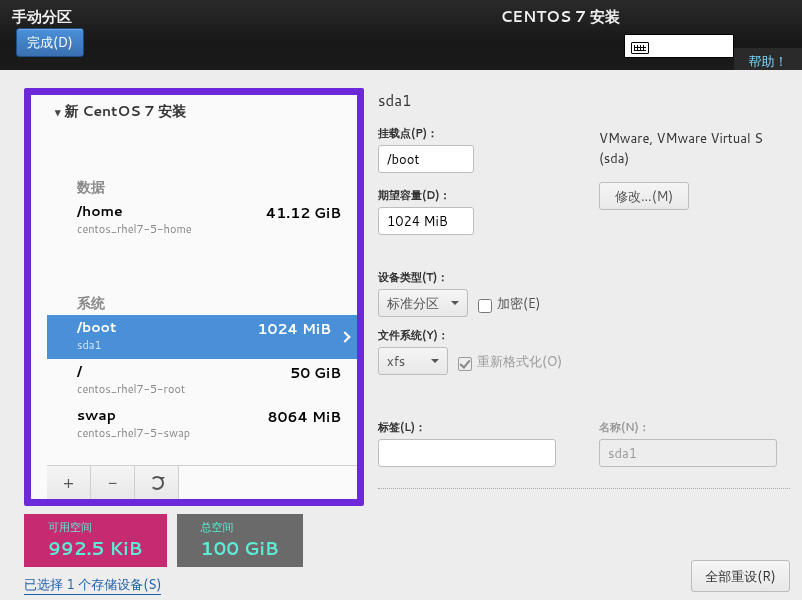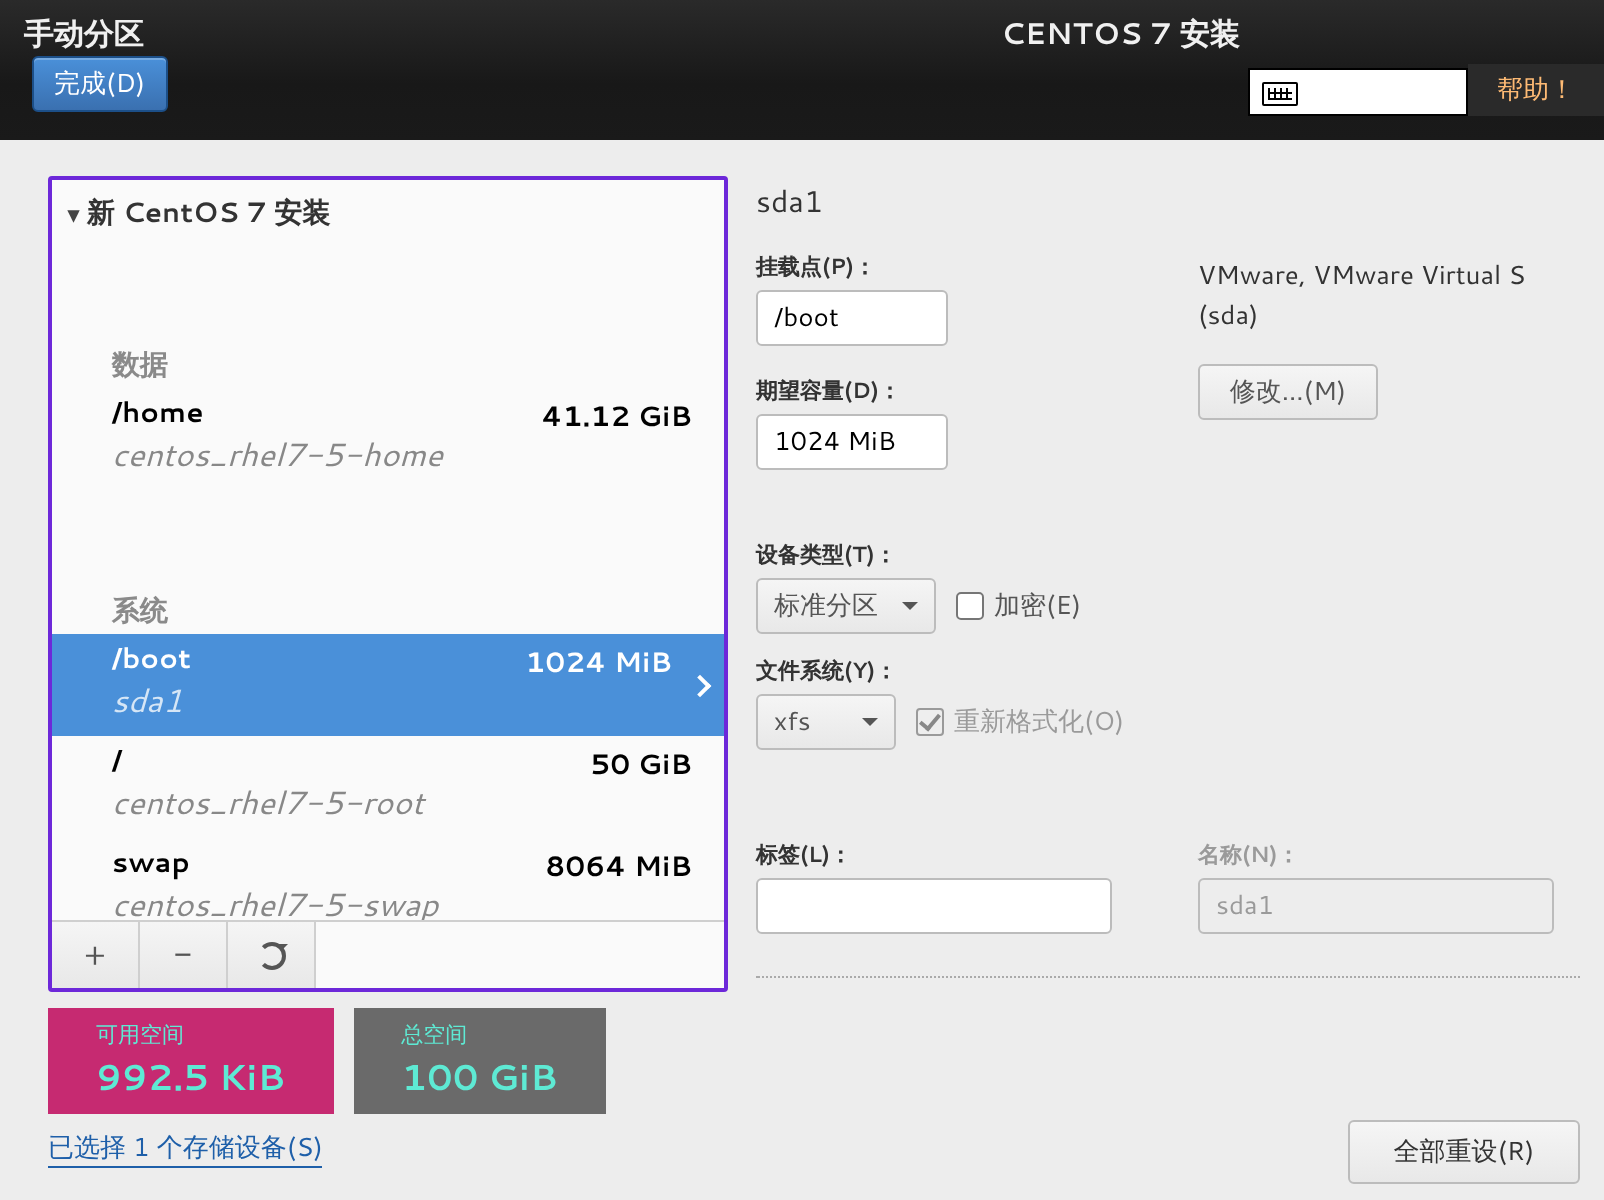--- a/index.html
+++ b/index.html
@@ -4,32 +4,32 @@
 <style>
   * { box-sizing: border-box; margin: 0; padding: 0; font-family: "Cantarell", "Noto Sans", sans-serif; font-size: 13px; }
   html, body { width: 802px; height: 600px; overflow: hidden; background: #ededed; }
   .header { height: 70px; background: #1a1a1a; background: linear-gradient(#2a2a2a,#181818 60%, #1a1a1a); color: #fff; position: relative; }
   .header-left-title { position: absolute; left: 12px; top: 6px; font-size: 15px; font-weight: bold; color: #f0f0f0; }
   .done-btn { position: absolute; left: 16px; top: 28px; background: linear-gradient(#4a90d9,#3a70b0); border: 1px solid #1c4f88; border-radius: 3px; color: #fff; padding: 4px 10px; font-size: 13px; box-shadow: inset 0 1px 0 rgba(255,255,255,.25); cursor: pointer; }
   .header-right-title { position: absolute; right: 182px; top: 6px; font-size: 15px; font-weight: bold; color: #f0f0f0; }
   .keyboard-box { position: absolute; right: 68px; top: 34px; width: 110px; height: 24px; background: #fff; border: 1px solid #000; padding: 2px 6px; }
   .keyboard-box .kbd-icon { display: inline-block; width: 18px; height: 12px; border: 1px solid #000; border-radius: 1px; position: relative; margin-right: 6px; vertical-align: middle;}
   .keyboard-box .kbd-icon::before { content:""; position:absolute; inset:2px; background:repeating-linear-gradient(90deg,#000 0 1px,transparent 1px 3px),repeating-linear-gradient(0deg,#000 0 1px,transparent 1px 3px);}
-  .help-btn { position: absolute; right: 0; top: 32px; width: 68px; height: 26px; background: #2a2a2a; border: none; color: #fdba74; cursor: pointer; }
+  .help-btn { position: absolute; right: 0; top: 48px; width: 68px; height: 26px; background: #2a2a2a; border: none; color: #7dd3fc; cursor: pointer; }
   .body { position: absolute; top: 70px; left: 0; right: 0; bottom: 0; background: #ededed; }
   .left-panel { position: absolute; left: 24px; top: 18px; width: 340px; }
-  .inst-box { border: 2px solid #6d28d9; background: #fafafa; border-radius: 2px; }
+  .inst-box { border: 7px solid #6d28d9; background: #fafafa; border-radius: 2px; padding-left: 16px; }
   .inst-header { padding: 6px 8px; font-weight: bold; font-size: 14px; color: #333; }
   .inst-header::before { content: "▾"; margin-right: 4px; font-size: 11px; color: #444;}
   .group-label { color: #8a8a8a; padding: 2px 10px 2px 30px; font-weight: bold; font-size: 14px; margin-top: 48px;}
   .part-row { padding: 2px 10px 6px 30px; position: relative; }
   .part-row.selected { background: #4a90d9; color: #fff; padding-right: 20px;}
   .part-row.selected::after { content: ""; position: absolute; right: 8px; top: 50%; width: 6px; height: 6px; border-top: 2px solid #fff; border-right: 2px solid #fff; transform: translateY(-50%) rotate(45deg);}
   .part-name { font-weight: bold; font-size: 14px; }
-  .part-sub { font-size: 16px; color: #888; font-style: italic; }
+  .part-sub { font-size: 11px; color: #888; }
   .part-row.selected .part-sub { color: #d6e6f6;}
   .part-size { position: absolute; right: 16px; top: 4px; font-weight: bold; font-size: 14px; text-align: right;}
   .part-row.selected .part-size { right: 26px; }
   .partitions-scroll { height: 370px; overflow: hidden; }
   .toolbar { border-top: 1px solid #cfcfcf; display: flex; height: 34px; }
   .toolbar button { width: 44px; border: none; border-right: 1px solid #cfcfcf; background: linear-gradient(#f5f5f5,#e8e8e8); color: #555; cursor: pointer; font-size: 16px; display: flex; align-items: center; justify-content: center;}
   .toolbar .reload-icon { width: 14px; height: 14px; border: 2px solid #555; border-left-color: transparent; border-radius: 50%; position: relative;}
   .toolbar .reload-icon::after { content:""; position:absolute; right:-3px; top:-1px; border:3px solid transparent; border-top-color:#555;}
   .space-row { display: flex; gap: 10px; margin-top: 8px; }
   .space-card { padding: 5px 24px 6px; color: #5eead4; min-width: 90px; }
@@ -40,29 +40,29 @@
   .storage-link { display: inline-block; margin-top: 8px; color: #1e5fa9; font-size: 13px; border-bottom: 1px solid #1e5fa9; cursor: pointer;}
   .right-panel { position: absolute; left: 378px; top: 20px; right: 12px; }
   .rp-title { font-size: 15px; margin-bottom: 14px; color: #333; }
   .rp-row { display: flex; gap: 30px; }
   .rp-col { flex: 1; }
   .rp-label { font-size: 11px; color: #333; margin-bottom: 4px; font-weight: bold;}
   .rp-input { width: 96px; border: 1px solid #bcbcbc; background: #fff; padding: 4px 8px; border-radius: 3px; font-size: 13px; height: 28px;}
   .rp-select { display: inline-flex; align-items: center; justify-content: space-between; width: 90px; height: 28px; border: 1px solid #bcbcbc; border-radius: 3px; background: linear-gradient(#f5f5f5,#e8e8e8); padding: 0 8px; cursor: pointer; color:#555;}
   .rp-select.small { width: 70px;}
   .rp-select .caret { border: 4px solid transparent; border-top-color: #555; transform: translateY(2px);}
-  .rp-check { display: inline-flex; align-items: center; gap: 5px; color: #555;}
+  .rp-check { display: inline-flex; align-items: flex-end; gap: 5px; color: #555;}
   .rp-check input { width: 14px; height: 14px; }
   .rp-check.disabled { color: #9a9a9a;}
   .rp-text-input { width: 178px; height: 28px; border: 1px solid #bcbcbc; background: #fff; border-radius: 3px; padding: 0 8px;}
   .rp-text-input.disabled { background: #ededed; color: #9a9a9a;}
   .device-text { color: #333; margin-top: 4px; line-height: 1.5;}
   .modify-btn { margin-top: 14px; height: 28px; width: 90px; border: 1px solid #bcbcbc; background: linear-gradient(#f5f5f5,#e8e8e8); border-radius: 3px; cursor: pointer; color:#555;}
   .divider { position: absolute; left: 378px; right: 12px; top: 418px; border-top: 1px dotted #aaa;}
-  .reset-btn { position: absolute; right: 12px; bottom: 8px; height: 32px; width: 116px; border: 1px solid #bcbcbc; background: linear-gradient(#f5f5f5,#e8e8e8); border-radius: 3px; cursor: pointer; color:#333;}
+  .reset-btn { position: absolute; right: 12px; bottom: 8px; height: 32px; width: 99px; border: 1px solid #bcbcbc; background: linear-gradient(#f5f5f5,#e8e8e8); border-radius: 3px; cursor: pointer; color:#333;}
   .checked-box{width:14px;height:14px;border:1px solid #9a9a9a;background:#eee;position:relative;border-radius:2px;}
   .checked-box::after{content:"";position:absolute;left:3px;top:0;width:4px;height:8px;border:2px solid #888;border-top:none;border-left:none;transform:rotate(40deg);}
 </style>
 </head>
 <body>
 
 <div class="header">
   <div class="header-left-title">手动分区</div>
   <button class="done-btn">完成(D)</button>
   <div class="header-right-title">CENTOS 7 安装</div>

